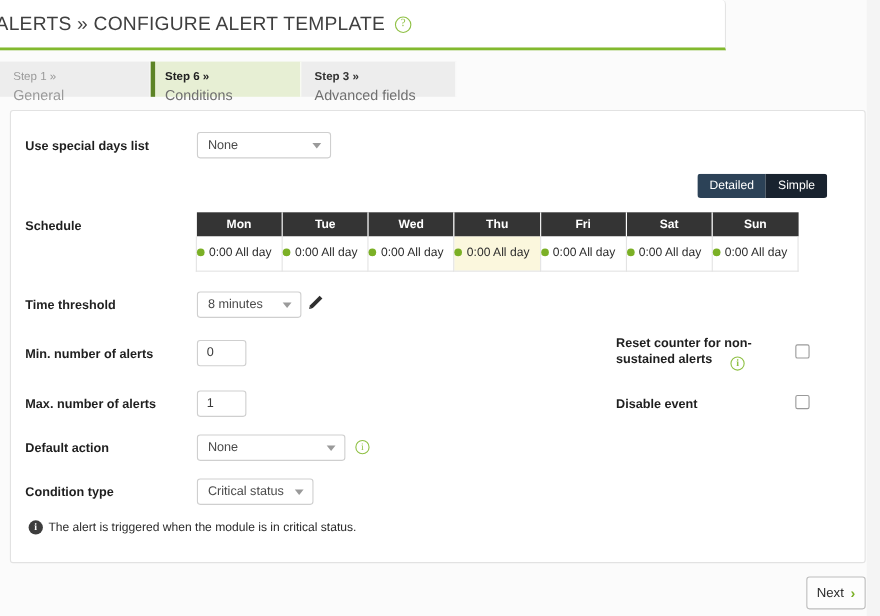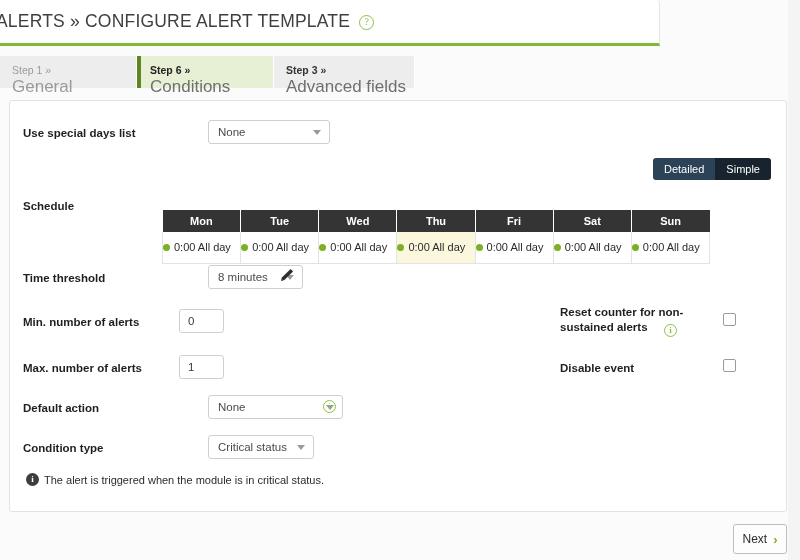--- a/index.html
+++ b/index.html
@@ -64,21 +64,21 @@
     border-right: 1px solid #ffffff;
     position: relative;
   }
   .step .s-num {
     font-size: 10.5px;
     color: #9a9a9a;
     display: block;
     line-height: 15px;
   }
   .step .s-label {
-    font-size: 17px;
+    font-size: 13px;
     color: #9a9a9a;
     display: block;
     line-height: 17px;
   }
   .step.step3 { width: 141px; }
   .step.done .s-num { color: #9a9a9a; }
   .step.active {
     background: #e7efd4;
     border-left: 4px solid #5d8425;
     padding-left: 9px;
@@ -110,21 +110,21 @@
   
   .sel {
     position: absolute;
     height: 24px;
     background: #fff;
     border: 1px solid #cfcfcf;
     border-radius: 3px;
     font-size: 11.5px;
     color: #4a4a4a;
     padding: 0 22px 0 9px;
-    display: flex; align-items: center; margin-left: 29px;
+    display: flex; align-items: center;
   }
   .sel .caret {
     position: absolute; right: 8px; top: 9px;
     width: 0; height: 0;
     border-left: 4.5px solid transparent;
     border-right: 4.5px solid transparent;
     border-top: 5px solid #9a9a9a;
   }
 
   
@@ -140,40 +140,38 @@
     display: flex; align-items: center;
   }
 
   
   .toggle {
     position: absolute;
     display: flex;
     height: 22px;
     border-radius: 3px;
     overflow: hidden;
-    margin-left: 19px;
   }
   .toggle .tg {
     font-size: 11px;
     color: #ffffff;
     padding: 0 11px;
     display: flex; align-items: center;
     height: 22px;
   }
   .toggle .tg.on { background: #2c4257; }
   .toggle .tg.off { background: #19232f; }
 
   
   .sched {
     position: absolute;
-    left: 162px; top: 193px;
+    left: 178px; top: 193px;
     width: 548px;
     border-collapse: collapse;
     table-layout: fixed;
-    margin-top: 17px;
   }
   .sched th {
     background: #343434;
     color: #ffffff;
     font-size: 11px;
     font-weight: bold;
     height: 22px;
     border-right: 1px solid #ffffff;
     text-align: center;
   }

